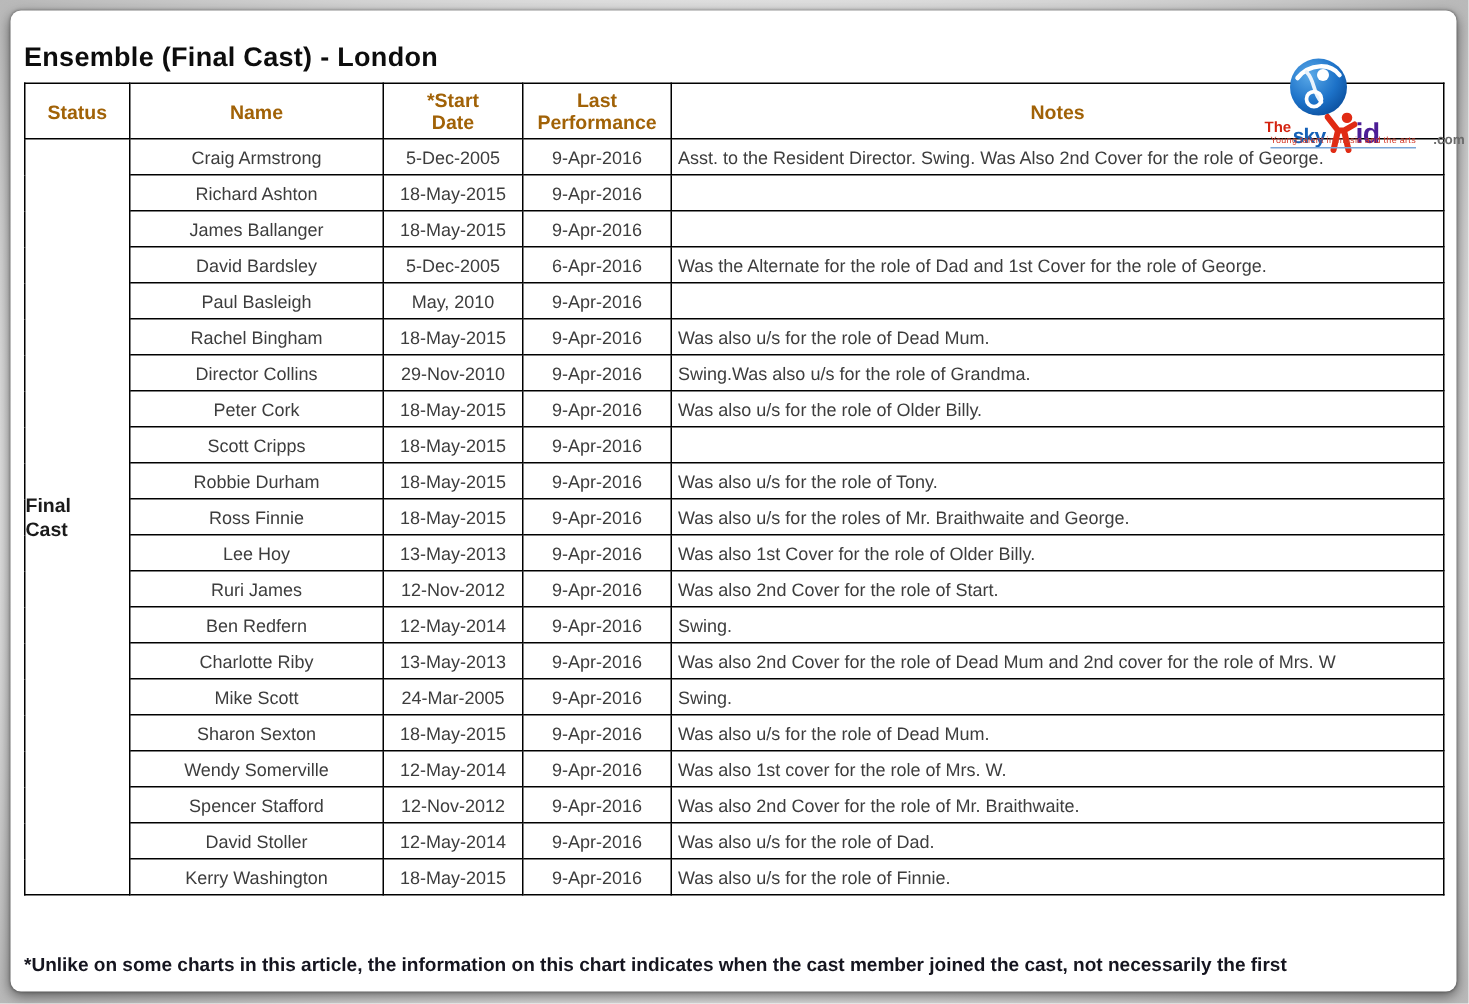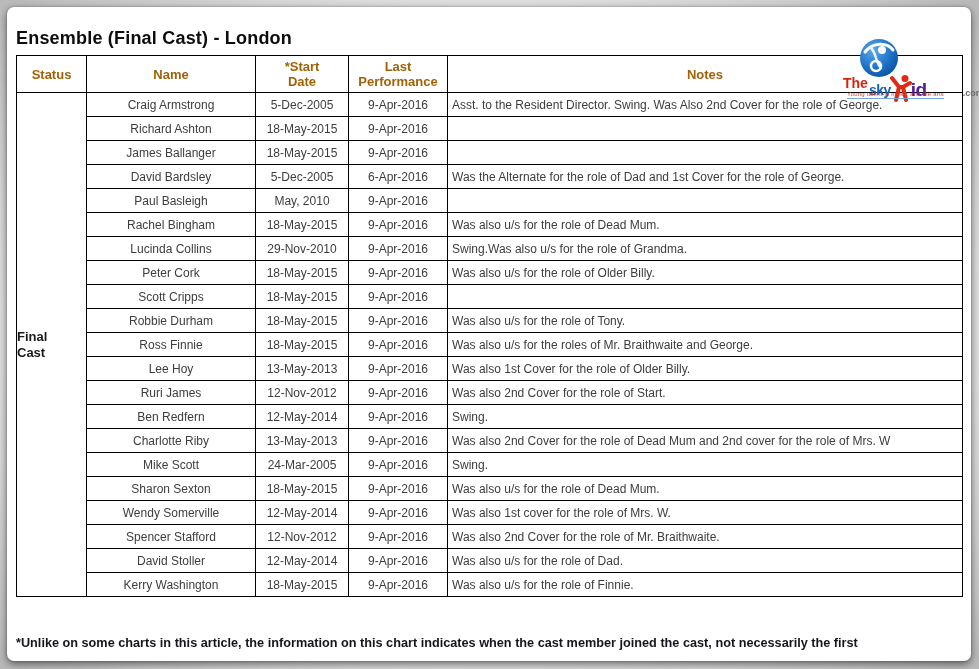--- a/index.html
+++ b/index.html
@@ -85,21 +85,21 @@
   }
   .logo .globe { position: absolute; left: 16px; top: 0; }
   .logo-line {
     position: absolute;
     left: 0; top: 34px;
     display: flex;
     align-items: flex-end;
     white-space: nowrap;
   }
   .logo-the {
-    font-size: 14px; font-weight: bold; color: #d42411;
+    font-size: 10px; font-weight: bold; color: #d42411;
     position: relative; top: -8px; margin-right: 1px;
   }
   .logo-sky {
     font-size: 14px; font-weight: bold; color: #1461b8;
     letter-spacing: -0.5px; line-height: 18px;
   }
   .logo-person { position: relative; top: 3px; margin: 0 -1px; }
   .logo-id {
     font-size: 19px; font-weight: bold; color: #4c1d95;
     letter-spacing: -0.5px; line-height: 18px;
@@ -175,21 +175,21 @@
           <td class="c-date">9-Apr-2016</td>
           <td class="c-notes"></td>
         </tr>
         <tr>
           <td class="c-name">Rachel Bingham</td>
           <td class="c-date">18-May-2015</td>
           <td class="c-date">9-Apr-2016</td>
           <td class="c-notes">Was also u/s for the role of Dead Mum.</td>
         </tr>
         <tr>
-          <td class="c-name">Lucinda Collins</td>
+          <td class="c-name">Director Collins</td>
           <td class="c-date">29-Nov-2010</td>
           <td class="c-date">9-Apr-2016</td>
           <td class="c-notes">Swing.Was also u/s for the role of Grandma.</td>
         </tr>
         <tr>
           <td class="c-name">Peter Cork</td>
           <td class="c-date">18-May-2015</td>
           <td class="c-date">9-Apr-2016</td>
           <td class="c-notes">Was also u/s for the role of Older Billy.</td>
         </tr>

